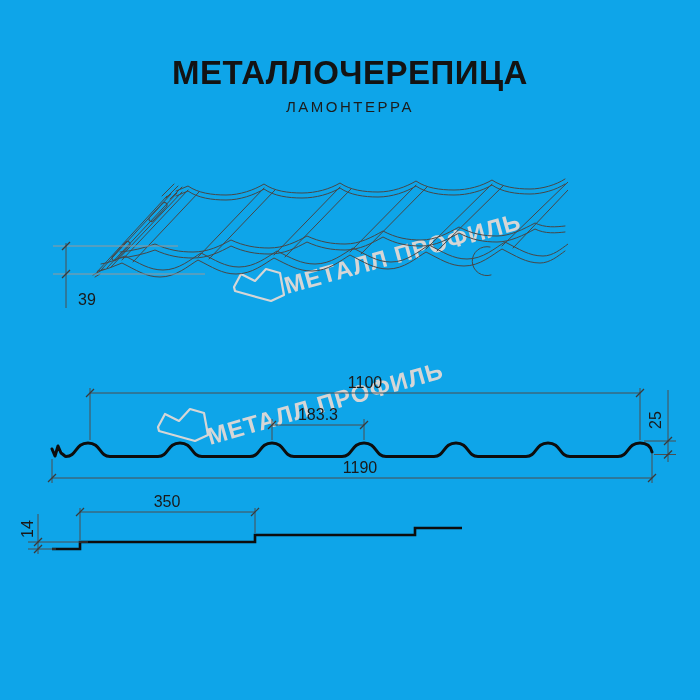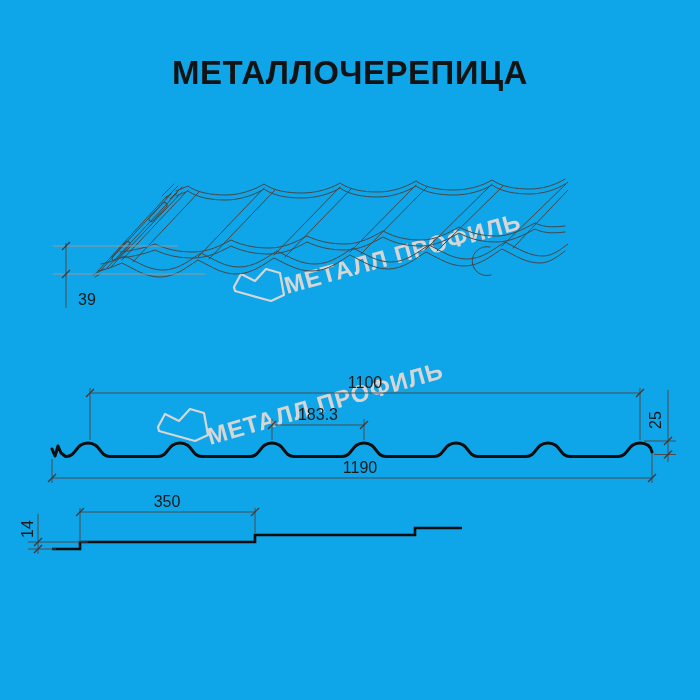--- a/index.html
+++ b/index.html
@@ -20,20 +20,21 @@
           letter-spacing:1px;fill:#d6d6d6;}
   .wmshape{stroke:#d6d6d6;stroke-width:2.2;fill:none;stroke-linejoin:round;}
 </style>
 </head>
 <body>
 
 <div id="page">
 
   <div id="header">
     <div id="title">МЕТАЛЛОЧЕРЕПИЦА</div>
+    <div id="subtitle">ЛАМОНТЕРРА</div>
   </div>
 
   <svg width="700" height="700" viewBox="0 0 700 700">
     <defs>
       <clipPath id="clip3d">
           <rect x="44" y="164" width="524" height="150"></rect>
         </clipPath>
       <path id="tickmark" d="M-4,4 L4,-4"></path>
       <path id="wmlogo" d="M6,21 L13,8 L27,15 L38,3 L52,7 L56,29 L43,35 L7,25 Z"></path>
       <path id="frontE" d="M98,271 C106,270 114,266 122,263 C136,270 146,277 160,277 C176,277 188,266 198,260 C212,267 222,274 236,274 C252,274 264,264 274,258 C288,265 298,271 312,271 C328,271 340,261 350,255 C364,262 374,269 388,269 C404,269 416,258 426,252 C440,259 450,266 464,266 C480,266 492,255 502,249 C516,256 526,263 540,263 C550,263 558,256 565,251"></path>

